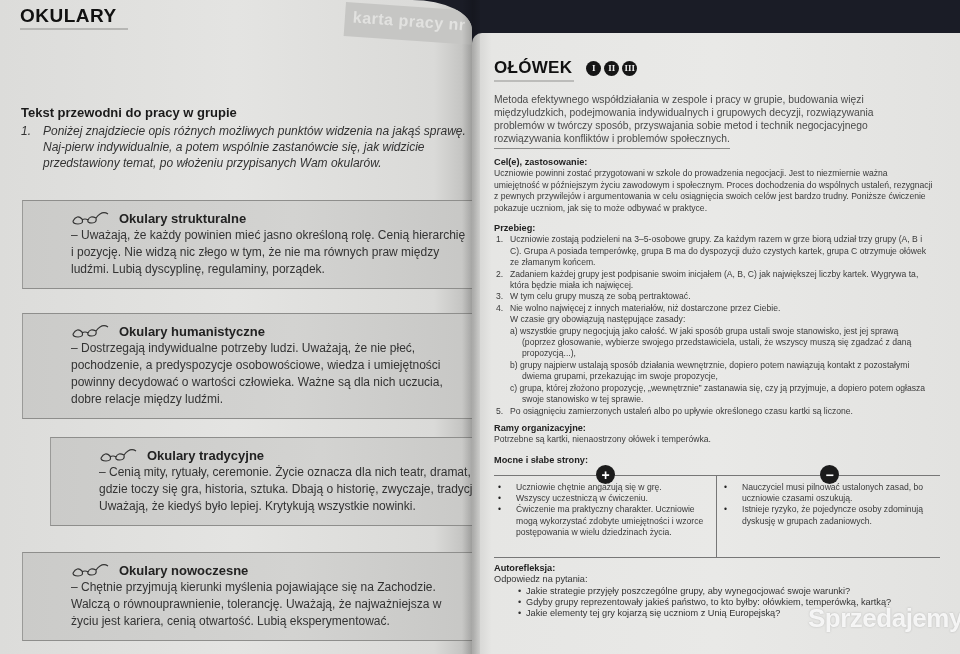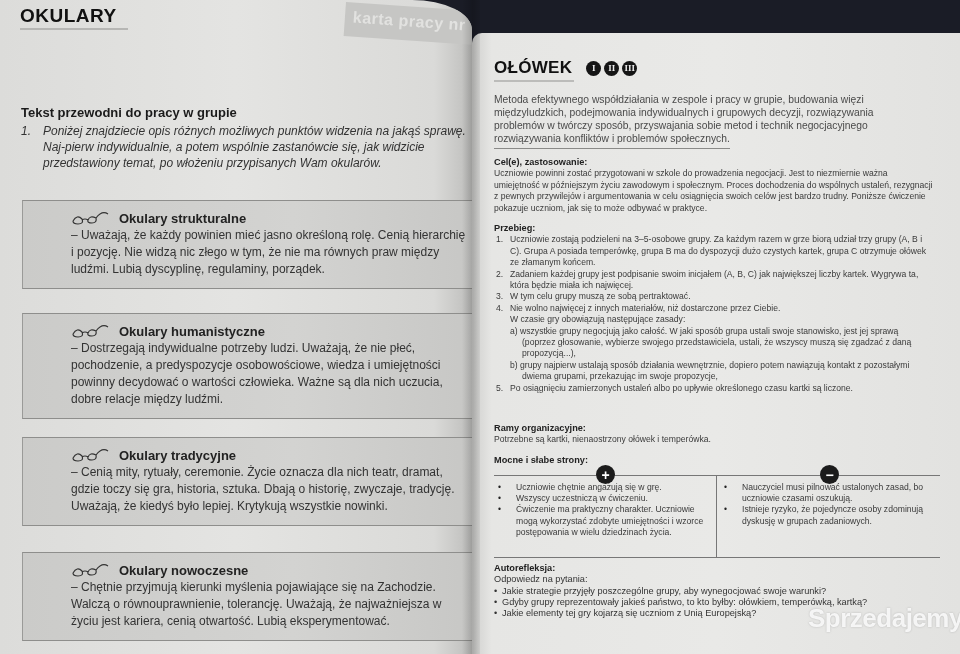--- a/index.html
+++ b/index.html
@@ -83,21 +83,21 @@
   .pc-icon {
     position: absolute; top: 0; width: 19px; height: 19px; border-radius: 50%; background: #1b1b1b;
     color: #fff; font-weight: 700; font-size: 14px; display: flex; align-items: center; justify-content: center; line-height: 1;
   }
   .pc-col { position: absolute; top: 17px; font-size: 8.6px; color: #3a3a3a; line-height: 11.2px; }
   .pc-col li { list-style: none; position: relative; padding-left: 22px; }
   .pc-col li::before { content: "•"; position: absolute; left: 4px; top: 0; color: #222; }
 
   .auto { position: absolute; left: 22px; top: 530px; width: 446px; font-size: 9.2px; color: #333; line-height: 11.3px; }
   .auto h4 { font-size: 9.2px; font-weight: 700; color: #222; }
-  .auto li { list-style: none; padding-left: 8px; position: relative; }
+  .auto li { list-style: none; padding-left: 8px; position: relative; margin-left: 24px; }
   .auto li::before { content: "•"; position: absolute; left: 0; top: 0; }
 
   
   .watermark { position: absolute; left: 838px; top: 595px; display: flex; align-items: flex-start; }
   .wm-text { font-size: 26px; font-weight: 700; color: rgba(255,255,255,0.85); letter-spacing: -0.5px;
     text-shadow: 0 0 2px rgba(150,150,150,0.6); margin-top: 8px; margin-left: -30px; }
 
   .spine-shadow { position: absolute; left: 462px; top: 0; width: 18px; height: 654px;
     background: linear-gradient(90deg, rgba(0,0,0,0) 0%, rgba(0,0,0,0.18) 60%, rgba(0,0,0,0.05) 100%); }
 </style>
@@ -129,21 +129,21 @@
   <div class="glasses-box" style="top:313px;">
     <div class="head">
       <svg viewBox="0 0 42 14">
           <path d="M2 9 q4 -7 9 -2 q2 5 -4 5 q-5 0 -5 -3 M11 8 q3 -2 6 0 M17 8 q2 -5 8 -2 q1 5 -4 5 q-5 0 -4 -3 M25 6 q6 -8 12 -4" fill="none" stroke="#333" stroke-width="1.2"></path>
         </svg>
       <span class="name">Okulary humanistyczne</span>
     </div>
     <div class="desc">– Dostrzegają indywidualne potrzeby ludzi. Uważają, że nie płeć, pochodzenie, a predyspozycje osobowościowe, wiedza i umiejętności powinny decydować o wartości człowieka. Ważne są dla nich uczucia, dobre relacje między ludźmi.</div>
   </div>
 
-  <div class="glasses-box" style="top:437px;">
+  <div class="glasses-box" style="top:437px;margin-left:28px;">
     <div class="head">
       <svg viewBox="0 0 42 14">
           <path d="M2 9 q4 -7 9 -2 q2 5 -4 5 q-5 0 -5 -3 M11 8 q3 -2 6 0 M17 8 q2 -5 8 -2 q1 5 -4 5 q-5 0 -4 -3 M25 6 q6 -8 12 -4" fill="none" stroke="#333" stroke-width="1.2"></path>
         </svg>
       <span class="name">Okulary tradycyjne</span>
     </div>
     <div class="desc">– Cenią mity, rytuały, ceremonie. Życie oznacza dla nich teatr, dramat, gdzie toczy się gra, historia, sztuka. Dbają o historię, zwyczaje, tradycję. Uważają, że kiedyś było lepiej. Krytykują wszystkie nowinki.</div>
   </div>
 
   <div class="glasses-box" style="top:552px;">
@@ -180,20 +180,21 @@
     <ul class="steps">
       <li><span class="n">1.</span><span>Uczniowie zostają podzieleni na 3–5-osobowe grupy. Za każdym razem w grze biorą udział trzy grupy (A, B i C). Grupa A posiada temperówkę, grupa B ma do dyspozycji dużo czystych kartek, grupa C otrzymuje ołówek ze złamanym końcem.</span></li>
       <li><span class="n">2.</span><span>Zadaniem każdej grupy jest podpisanie swoim inicjałem (A, B, C) jak największej liczby kartek. Wygrywa ta, która będzie miała ich najwięcej.</span></li>
       <li><span class="n">3.</span><span>W tym celu grupy muszą ze sobą pertraktować.</span></li>
       <li><span class="n">4.</span><span>Nie wolno najwięcej z innych materiałów, niż dostarczone przez Ciebie.</span></li>
     </ul>
     <div class="subrules">
       <p>W czasie gry obowiązują następujące zasady:</p>
       <div>a) wszystkie grupy negocjują jako całość. W jaki sposób grupa ustali swoje stanowisko, jest jej sprawą (poprzez głosowanie, wybierze swojego przedstawiciela, ustali, że wszyscy muszą się zgadzać z daną propozycją...),</div>
       <div>b) grupy najpierw ustalają sposób działania wewnętrznie, dopiero potem nawiązują kontakt z pozostałymi dwiema grupami, przekazując im swoje propozycje,</div>
+      <div>c) grupa, której złożono propozycję, „wewnętrznie” zastanawia się, czy ją przyjmuje, a dopiero potem ogłasza swoje stanowisko w tej sprawie.</div>
     </div>
     <ul class="steps">
       <li><span class="n">5.</span><span>Po osiągnięciu zamierzonych ustaleń albo po upływie określonego czasu kartki są liczone.</span></li>
     </ul>
   </div>
 
   <div class="r-section" style="top:390px;">
     <h4>Ramy organizacyjne:</h4>
     <p>Potrzebne są kartki, nienaostrzony ołówek i temperówka.</p>
   </div>

